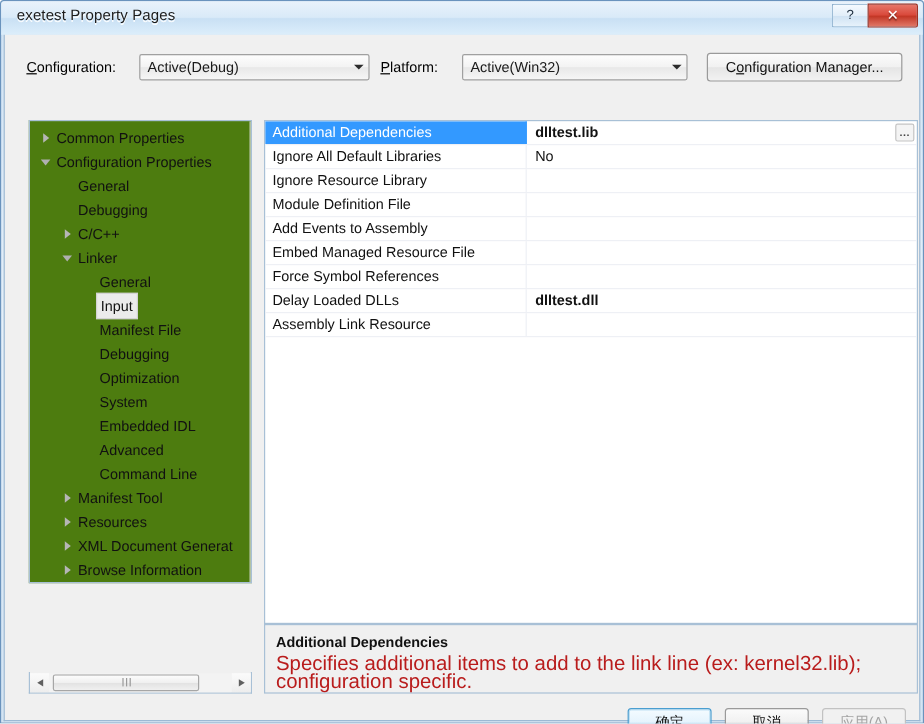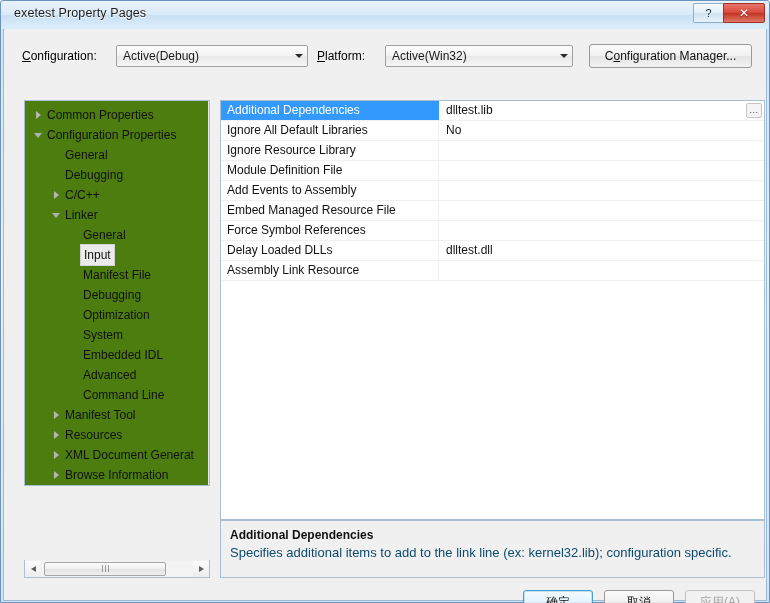--- a/index.html
+++ b/index.html
@@ -136,35 +136,35 @@
     padding-left:6px;font-size:12px;color:#111;
     border-right:1px solid #eef0f5;
     white-space:nowrap;overflow:hidden;
   }
   .gval{
     flex:1;box-sizing:border-box;padding-left:7px;
     font-size:12px;color:#111;white-space:nowrap;overflow:hidden;
     position:relative;
   }
   .grow.sel .gname{background:#3399ff;color:#fff;border-right-color:#3399ff;}
-  .gval.bold{font-weight:normal;}
+  .gval.bold{font-weight:bold;}
   .ellipsis-btn{
     position:absolute;right:2px;top:2px;width:16px;height:15px;box-sizing:border-box;
     border:1px solid #c4c4c4;border-radius:2px;background:#f4f4f4;
     font-size:9px;line-height:12px;text-align:center;color:#444;letter-spacing:.5px;
   }
 
   
   .descbox{
     position:absolute;left:216px;top:491px;width:545px;height:58px;
     background:#f0f0f0;border:1px solid #a8c0d6;box-sizing:border-box;
     padding:7px 9px;
   }
   .desc-title{font-size:12px;font-weight:bold;color:#111;margin-bottom:3px;}
-  .desc-body{font-size:13px;color:#0c4a6e;line-height:15px;}
+  .desc-body{font-size:17px;color:#b91c1c;line-height:15px;}
 
   
   .btnrow{position:absolute;right:11px;top:561px;display:flex;gap:11px;}
   .bbtn{
     width:70px;height:24px;box-sizing:border-box;border-radius:3px;
     border:1px solid #9a9a9a;
     background:linear-gradient(to bottom,#fbfbfb 0%,#f1f1f1 48%,#e4e4e4 52%,#f1f1f1 100%);
     display:flex;align-items:center;justify-content:center;
     font-size:12px;color:#101010;white-space:nowrap;
   }

